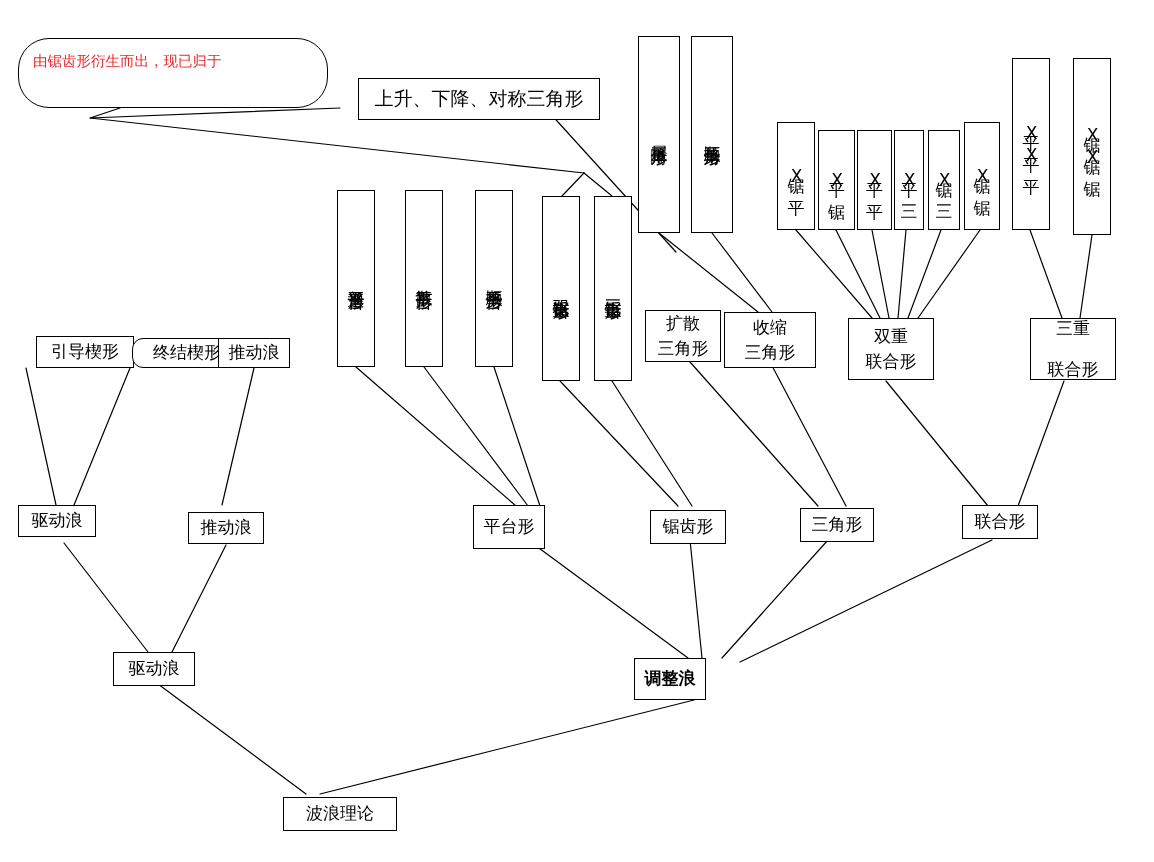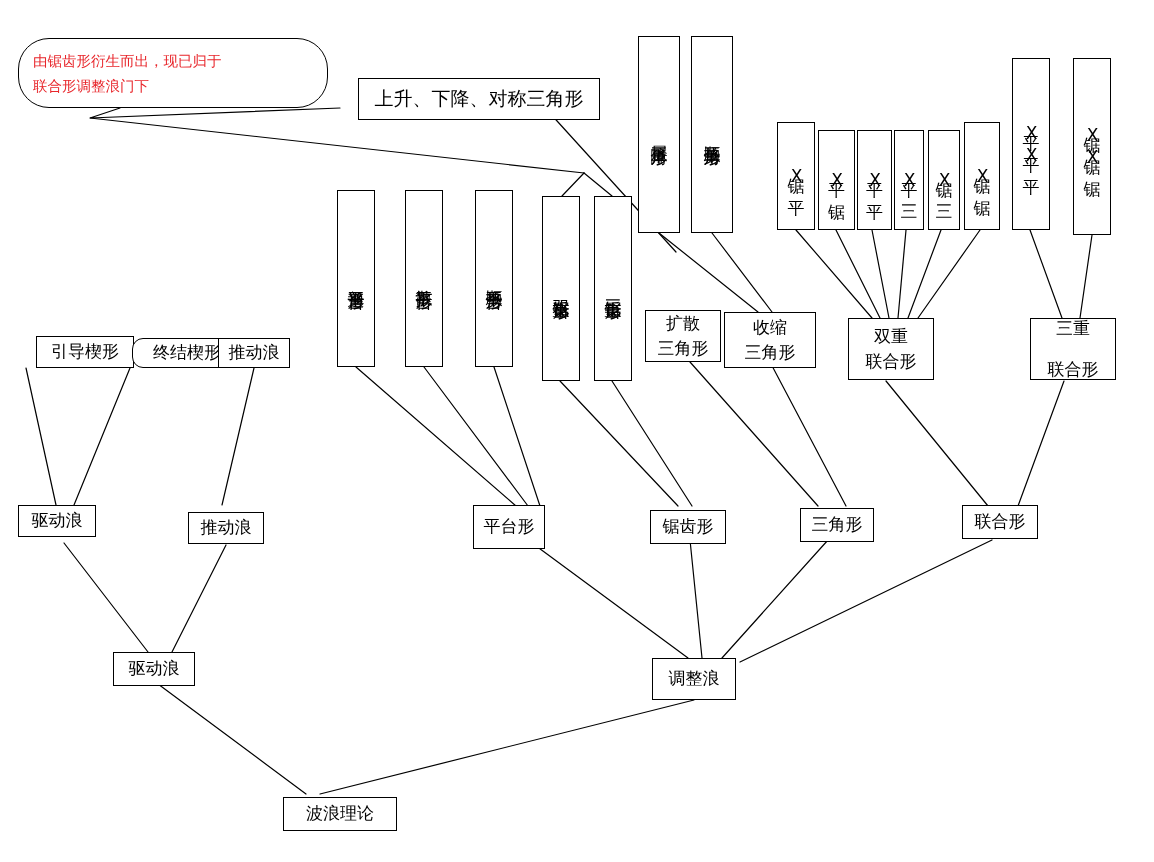--- a/index.html
+++ b/index.html
@@ -143,21 +143,20 @@
       <path d="M 828,540 L 722,658"></path>
       <path d="M 992,540 L 740,662"></path>
 
       <path d="M 158,684 L 306,794"></path>
       <path d="M 694,700 L 320,794"></path>
     </g>
   </svg>
 
   <div id="callout">
     <span class="ln">由锯齿形衍生而出，现已归于</span>
-    <span class="ln">联合形调整浪门下</span>
   </div>
 
   <div class="node wide" style="left:358px; top:58px; width:242px; height:42px;">
     <span>上升、下降、对称三角形</span>
   </div>
 
   <div class="node vert" style="left:638px; top:36px; width:42px; height:197px;">
     <span>屏障三角形</span>
   </div>
 
@@ -270,21 +269,21 @@
   </div>
 
   <div class="node" style="left:962px; top:505px; width:76px; height:34px;">
     <span>联合形</span>
   </div>
 
   <div class="node" style="left:113px; top:652px; width:82px; height:34px;">
     <span>驱动浪</span>
   </div>
 
-  <div class="node" style="left:652px; top:658px; width:84px; height:42px;">
+  <div class="node" style="left:634px; top:658px; width:72px; height:42px;font-weight:bold;">
     <span>调整浪</span>
   </div>
 
   <div class="node" style="left:283px; top:797px; width:114px; height:34px;">
     <span>波浪理论</span>
   </div>
 
 
 </div>
 

